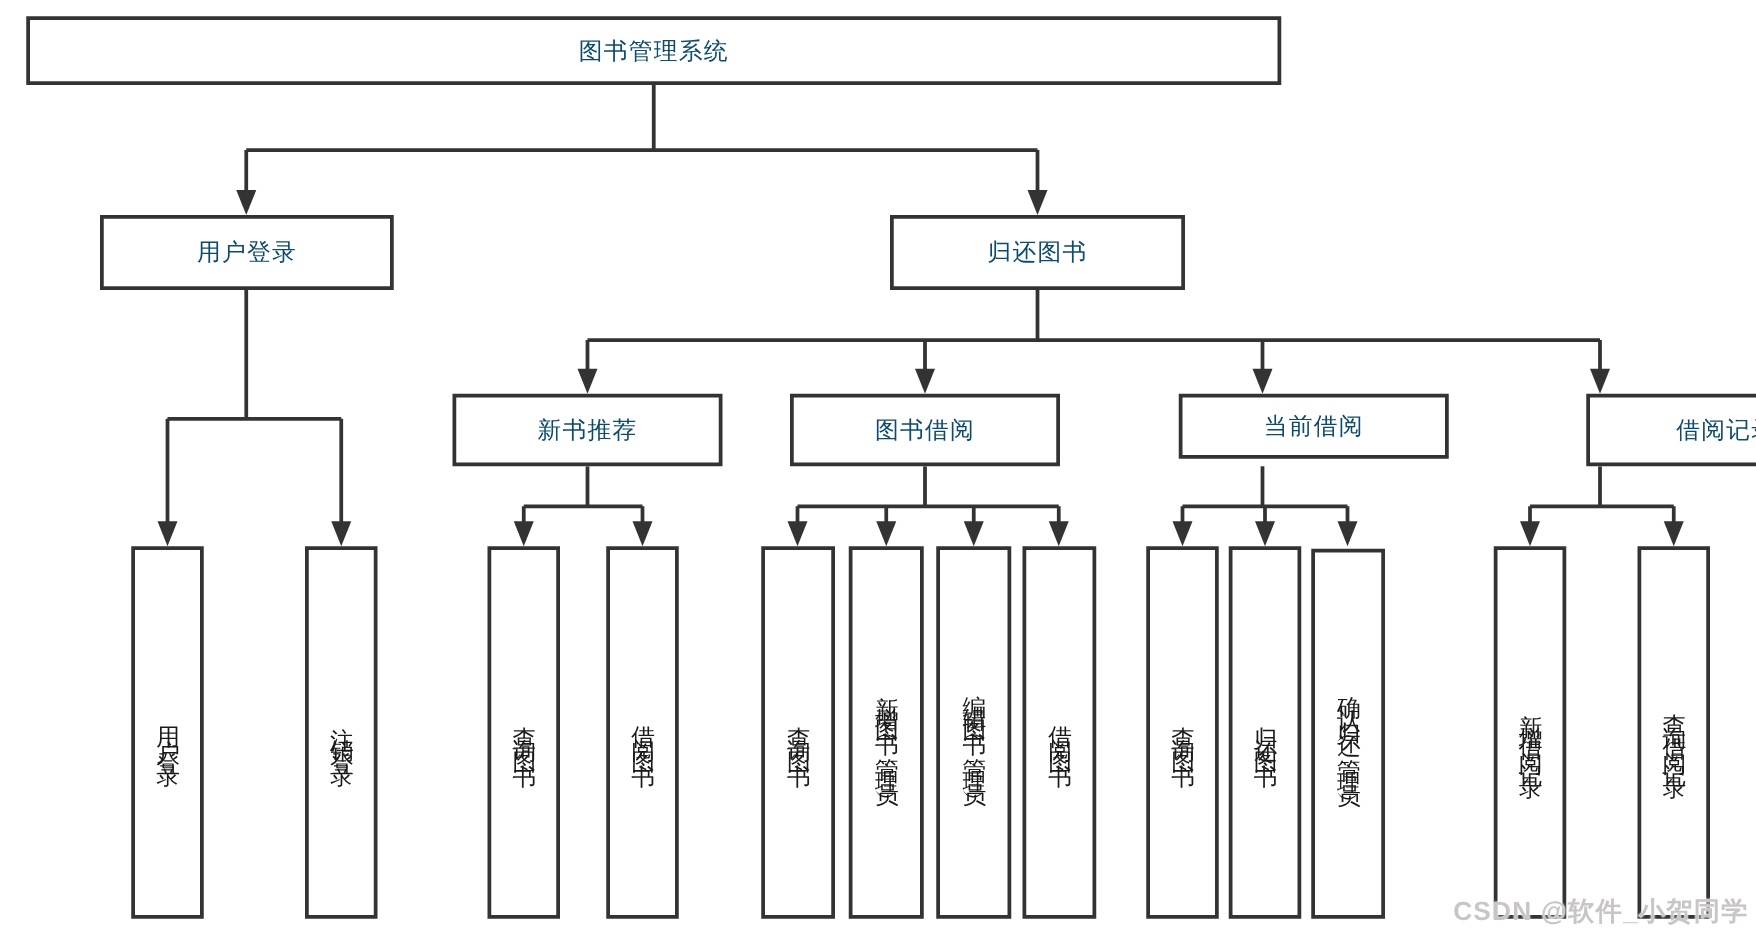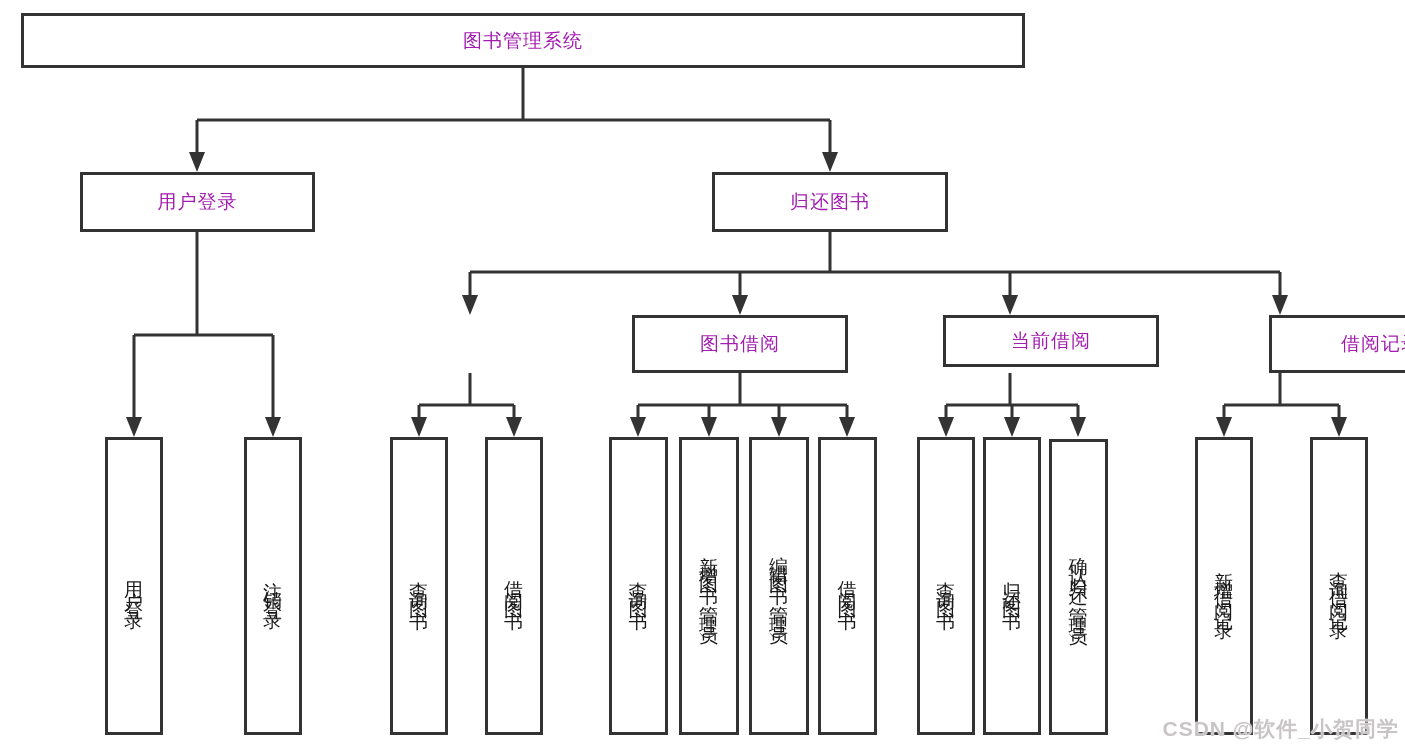--- a/index.html
+++ b/index.html
@@ -19,21 +19,21 @@
     width:1405px; height:747px;
     pointer-events:none;
   }
   .hbox {
     position:absolute;
     box-sizing:border-box;
     border:3px solid #333333;
     background:#ffffff;
     display:flex; align-items:center; justify-content:center;
     font-size:19px; letter-spacing:1px;
-    color:#a21caf;
+    color:#0c4a6e;
     z-index:2;
   }
   .vbox {
     position:absolute;
     box-sizing:border-box;
     border:3px solid #333333;
     background:#ffffff;
     display:flex; align-items:center; justify-content:center;
     z-index:2;
   }
@@ -99,20 +99,21 @@
       <polygon points="1216,417 1232,417 1224,437"></polygon>
       <polygon points="1331,417 1347,417 1339,437"></polygon>
     </g>
   </svg>
 
   <div class="hbox" style="left:21px; top:13px; width:1004px; height:55px;">图书管理系统</div>
 
   <div class="hbox" style="left:80px; top:172px; width:235px; height:60px;">用户登录</div>
   <div class="hbox" style="left:712px; top:172px; width:236px; height:60px;">归还图书</div>
 
+  <div class="hbox" style="left:362px; top:315px; width:216px; height:58px;">新书推荐</div>
   <div class="hbox" style="left:632px; top:315px; width:216px; height:58px;font-family:Liberation Serif, serif;">图书借阅</div>
   <div class="hbox" style="left:902px; top:315px; width:216px; height:52px;margin-left:41px;">当前借阅</div>
   <div class="hbox" style="left:1228px; top:315px; width:224px; height:58px;margin-left:41px;">借阅记录</div>
 
   <div class="vbox" style="left:105px; top:437px; width:58px; height:298px;">
     <span>用户登录</span>
   </div>
   <div class="vbox" style="left:244px; top:437px; width:58px; height:298px;">
     <span>注销登录</span>
   </div>

